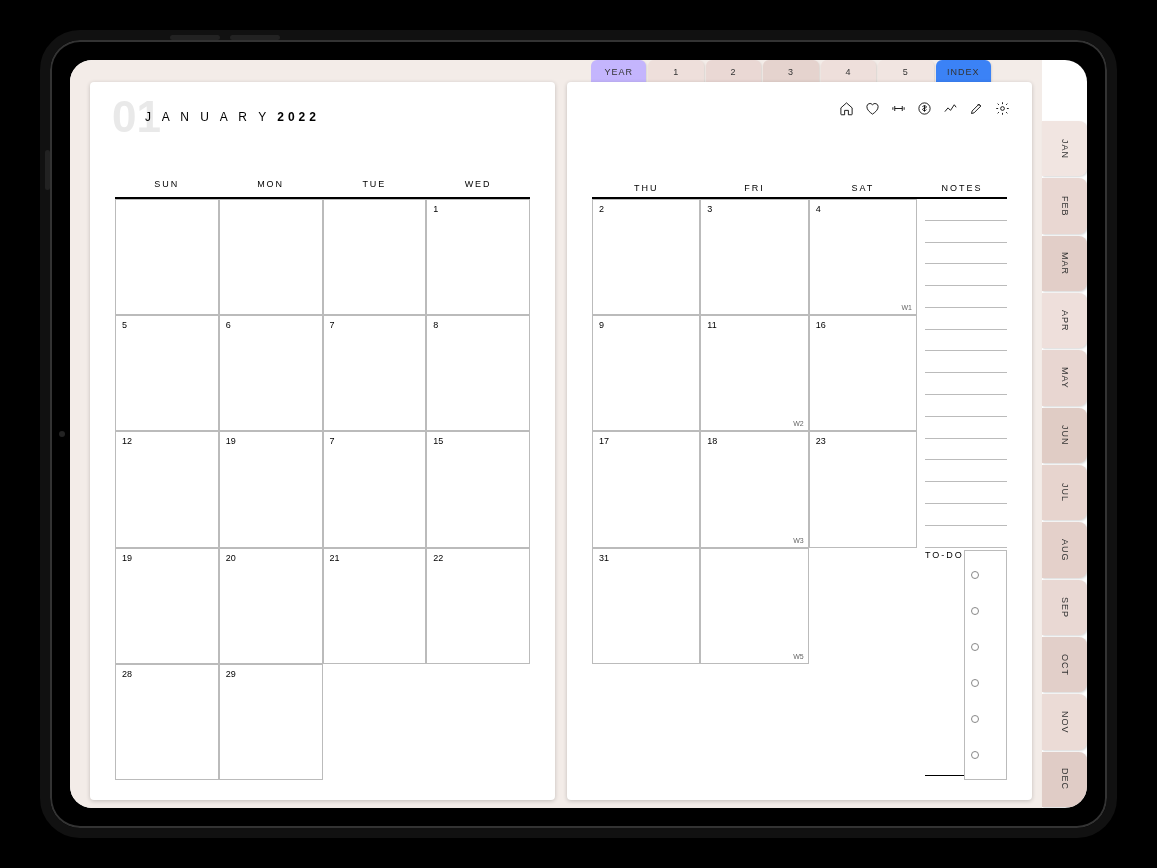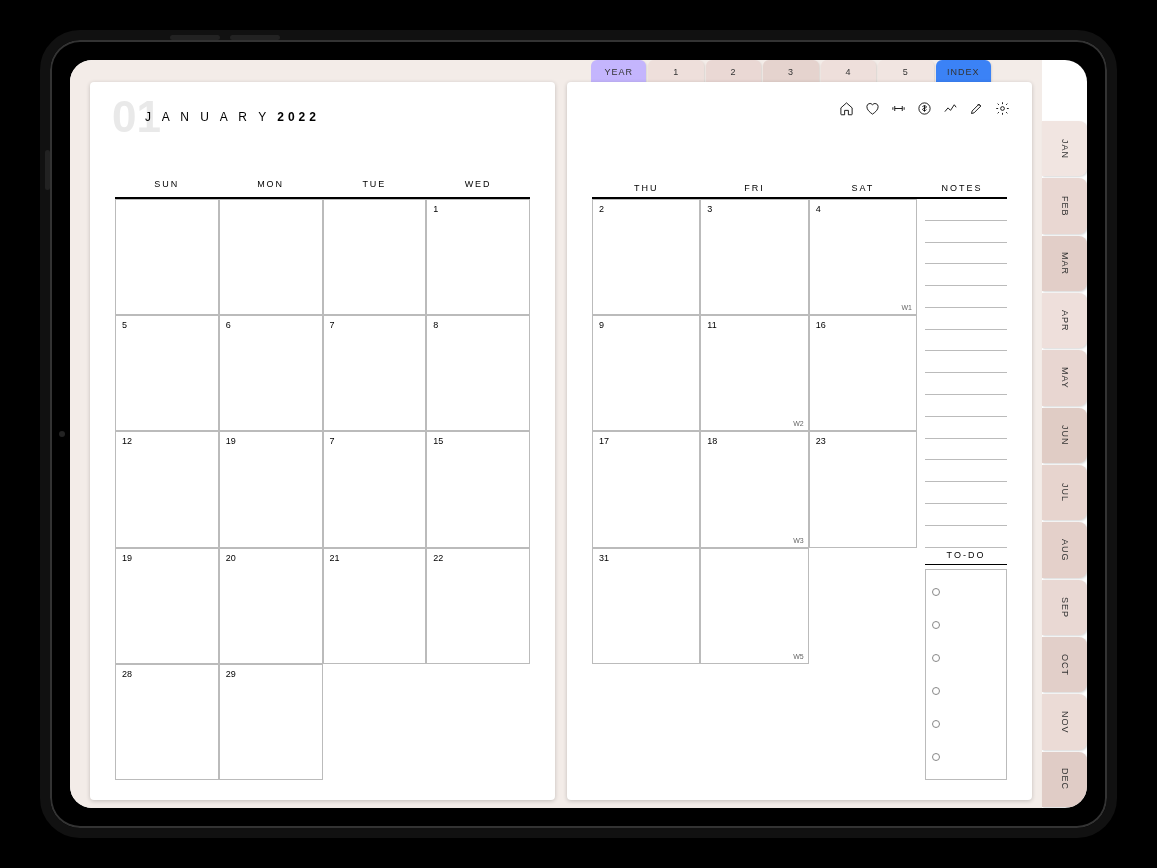--- a/index.html
+++ b/index.html
@@ -165,21 +165,21 @@
     display:flex; flex-direction: column;
   }
   .notes-block .nline {
     flex:1; border-bottom: 0.5px solid #bbb;
   }
 
   .todo-block {
     grid-row: 5 / span 2;
     grid-column: 4;
     padding: 2px 0 0 8px;
-    display:flex; flex-direction:column;
+    display:flex; flex-direction:row;
   }
   .todo-title {
     text-align:center; font-size:9px; letter-spacing:2px;
     border-bottom: 1px solid #000;
     padding-bottom: 4px;
     margin-bottom: 4px;
   }
   .todo-body{
     flex:1;
     border: 0.5px solid #bbb;

